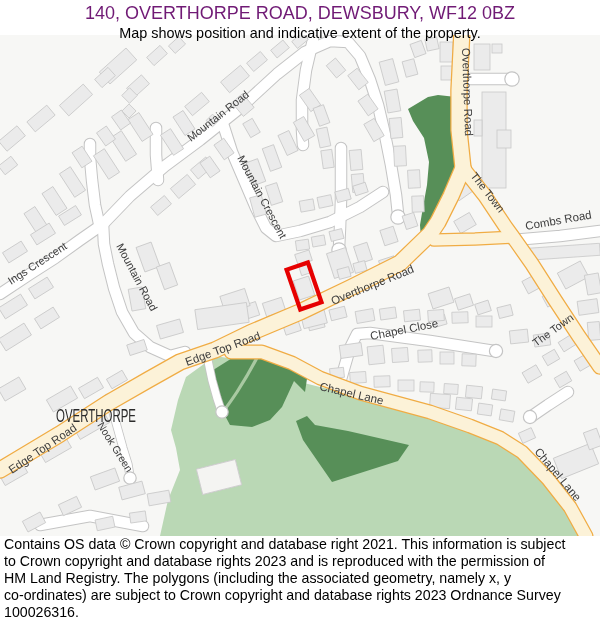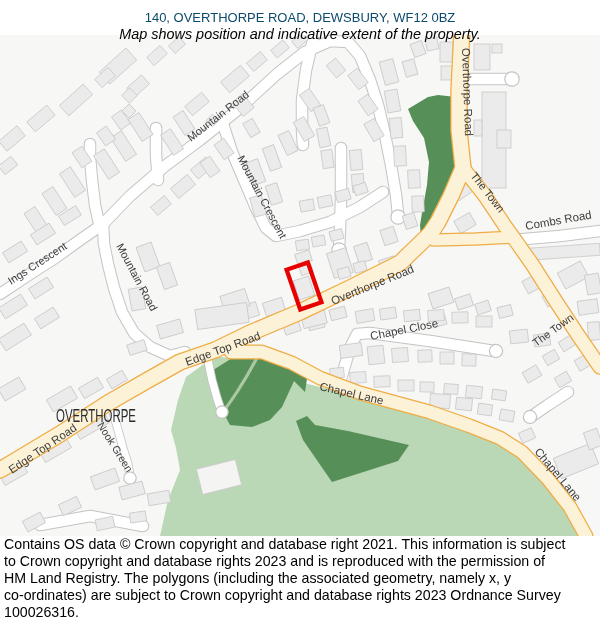--- a/index.html
+++ b/index.html
@@ -1,17 +1,17 @@
 <!DOCTYPE html>
 <html><head><meta charset="utf-8"><style>
 html,body{margin:0;padding:0;background:#ffffff;width:600px;height:625px;overflow:hidden;}
 body{font-family:"Liberation Sans",sans-serif;}
 #hdr{position:absolute;top:0;left:0;width:600px;text-align:center;}
-#t1{font-size:13px;color:#0c4a6e;margin-top:10px;}
-#t2{font-size:14.4px;color:#000;margin-top:1px;font-style:italic;}
+#t1{font-size:18px;color:#701a75;margin-top:3px;}
+#t2{font-size:14.4px;color:#000;margin-top:1px;}
 #ftr{position:absolute;top:536px;left:4px;width:660px;font-size:14.2px;color:#000;line-height:17px;}
 svg{position:absolute;top:0;left:0;}
 </style></head><body>
 <svg width="600" height="625" viewBox="0 0 600 625">
 <defs>
       <clipPath id="m">
         <rect x="0" y="35" width="600" height="501"></rect>
       </clipPath>
     </defs>
 <g clip-path="url(#m)">

